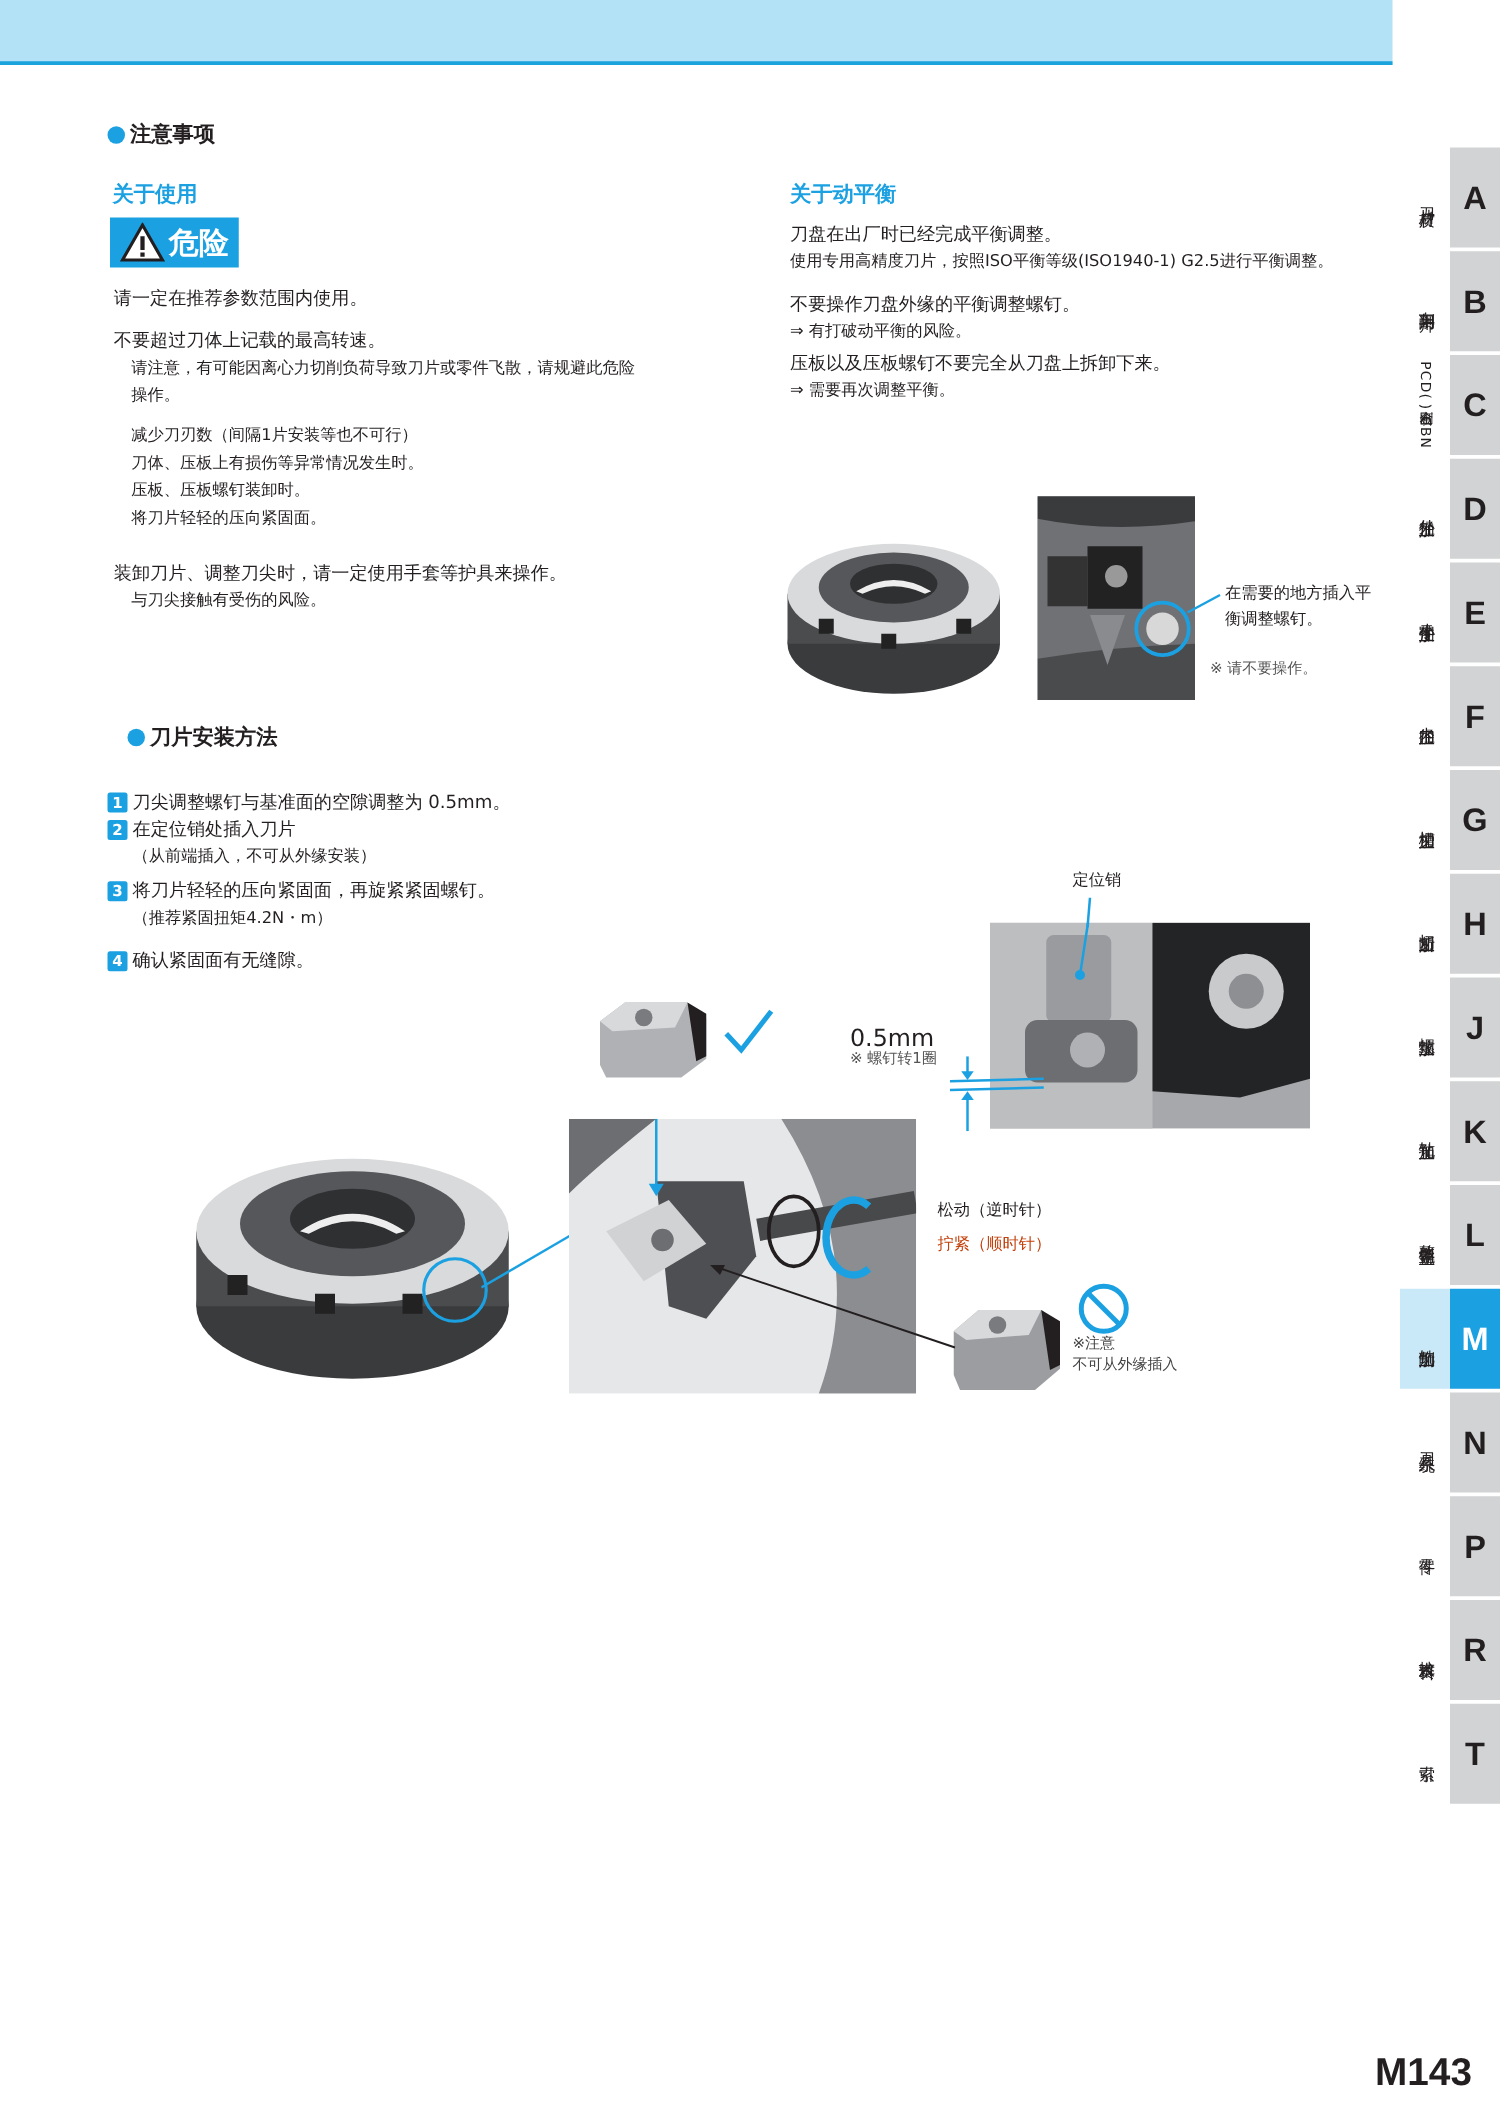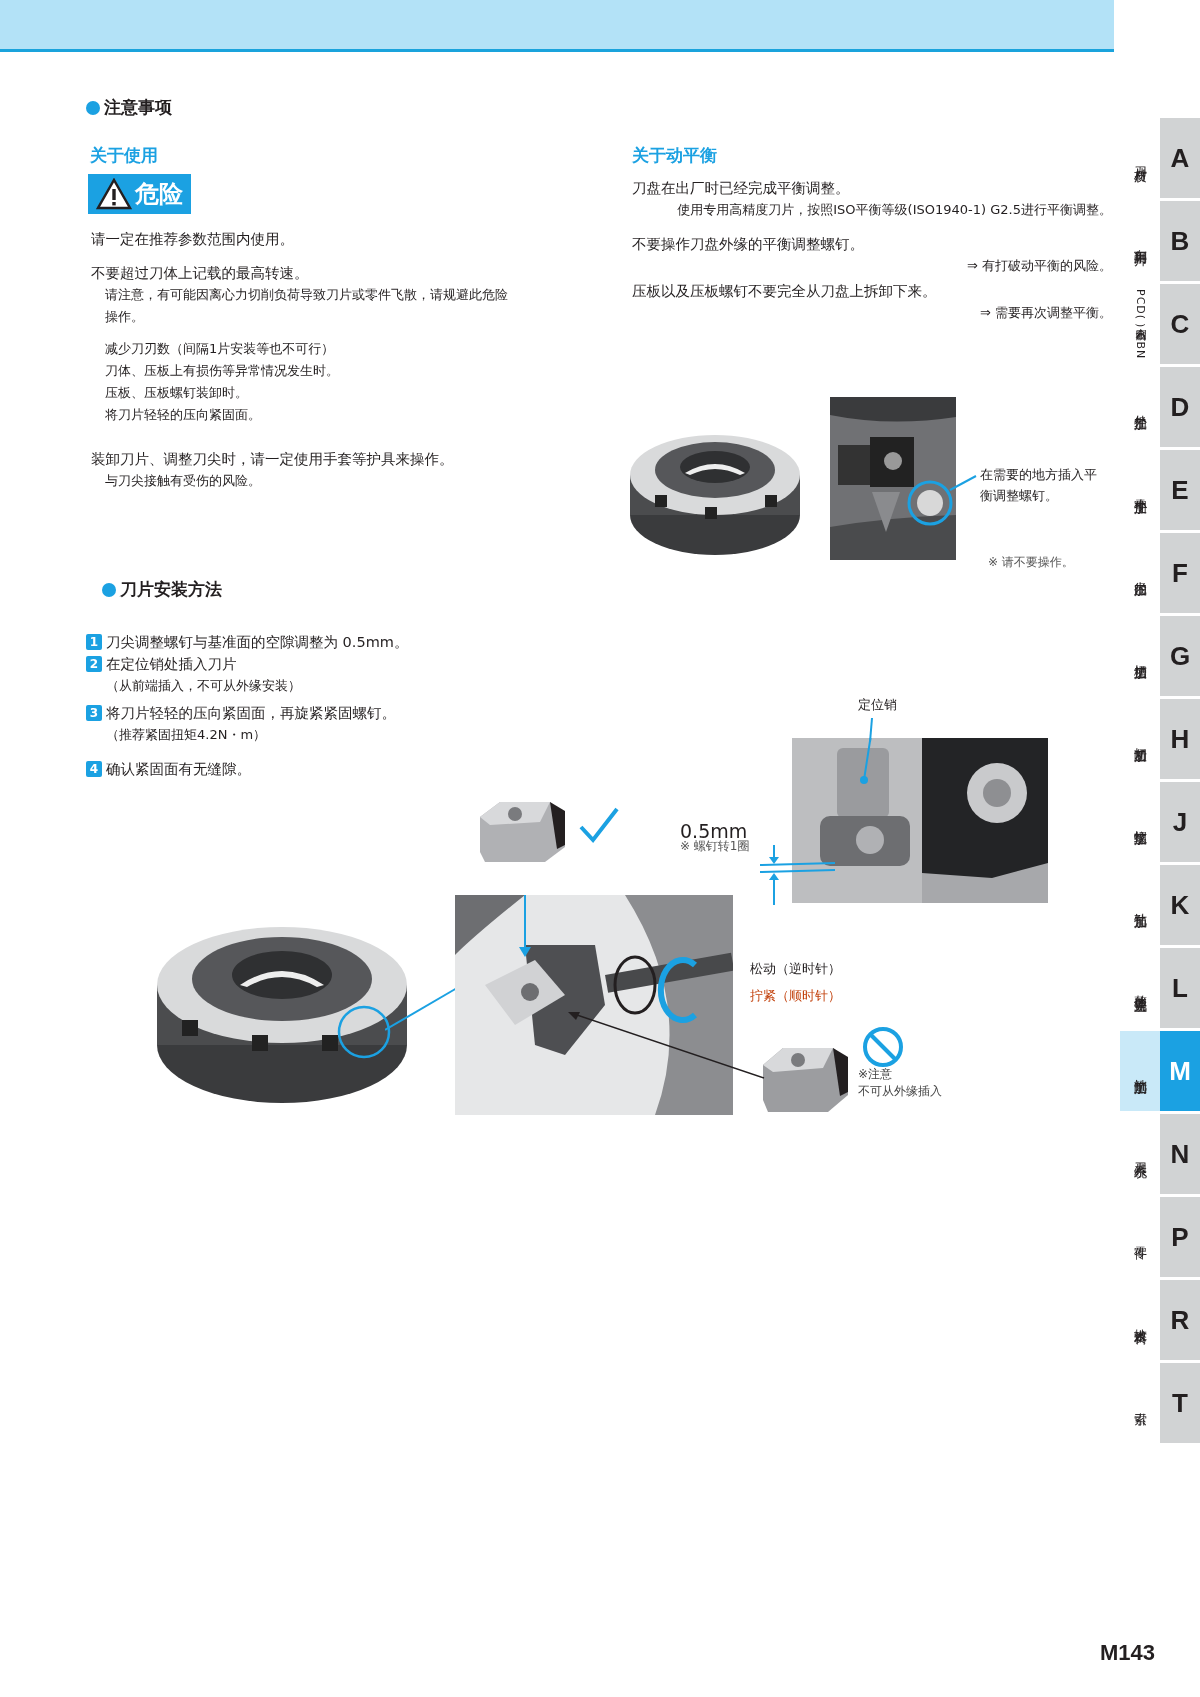--- a/index.html
+++ b/index.html
@@ -11,35 +11,35 @@
   .abs { position: absolute; }
   .sec-title { font-size: 17px; font-weight: bold; display: flex; align-items: center; gap: 4px; }
   .sec-dot { width: 14px; height: 14px; border-radius: 50%; background: #1ba1e2; display: inline-block; }
   .sub-title { color: #1ba1e2; font-size: 17px; font-weight: bold; }
 
   .danger { background: #1ba1e2; color: #fff; display: flex; align-items: center; gap: 3px; padding: 2px 6px; height: 40px; width: 103px; font-size: 24px; font-weight: bold; justify-content: center; }
   .danger svg { width: 36px; height: 32px; }
 
   .p-main { font-size: 14.5px; line-height: 22px; }
   .p-sub { font-size: 13px; line-height: 22px; padding-left: 14px; }
-  .p-right-sub { font-size: 13px; line-height: 22px; text-align: right; }
+  .p-right-sub { font-size: 13px; line-height: 22px; }
 
   .step { display: flex; align-items: center; gap: 4px; font-size: 14.5px; line-height: 22px; }
   .num { width: 16px; height: 16px; background: #1ba1e2; color: #fff; font-weight: bold; font-size: 12px; display: inline-flex; align-items: center; justify-content: center; border-radius: 2px; }
   .step-sub { font-size: 13px; line-height: 22px; padding-left: 20px; }
 
   
   .side { position: absolute; left: 1120px; width: 80px; }
   .tab { position: absolute; left: 0; width: 80px; height: 80px; display: flex; }
   .tab-label { width: 40px; display: flex; justify-content: center; align-items: center; writing-mode: vertical-rl; font-size: 13px; letter-spacing: 1px; color: #231f20; line-height: 14px; }
   .tab-letter { width: 40px; background: #d1d3d4; display: flex; align-items: center; justify-content: center; font-size: 26px; font-weight: bold; color: #231f20; font-family: "Liberation Sans", sans-serif; }
   .tab.active .tab-label { background: #c9e9f8; }
   .tab.active .tab-letter { background: #1ba1e2; color: #fff; }
 
-  .page-num { position: absolute; left: 1100px; top: 1640px; font-size: 22px; font-weight: bold; font-family: "Liberation Sans", sans-serif; }
+  .page-num { position: absolute; left: 1100px; top: 1640px; font-size: 31px; font-weight: bold; font-family: "Liberation Sans", sans-serif; }
 
   .img-box { position: absolute; overflow: hidden; }
   .cap { font-size: 13px; line-height: 21px; }
   .cap-small { font-size: 12px; color: #555; }
   .blue { color: #c2410c; }
 </style>
 </head>
 <body>
 
 <div class="top-band"></div>
@@ -123,21 +123,21 @@
     <circle cx="100" cy="106" r="21" fill="none" stroke="#1ba1e2" stroke-width="3"></circle>
   </svg>
 </div>
 <svg class="abs" style="left:948px; top:470px;" width="30" height="30">
   <line x1="2" y1="20" x2="28" y2="6" stroke="#1ba1e2" stroke-width="2"></line>
 </svg>
 <div class="abs cap" style="left:980px; top:464px; width:130px;">
   <div>在需要的地方插入平</div>
   <div>衡调整螺钉。</div>
 </div>
-<div class="abs cap-small" style="left:988px; top:526px;margin-top:28px;">※ 请不要操作。</div>
+<div class="abs cap-small" style="left:968px; top:526px;">※ 请不要操作。</div>
 
 <div class="abs sec-title" style="left:102px; top:578px;">
   <span class="sec-dot"></span>
   <span>刀片安装方法</span>
 </div>
 
 <div class="abs" style="left:86px; top:631px; width:460px;">
   <div class="step">
     <span class="num">1</span>
     <span>刀尖调整螺钉与基准面的空隙调整为 0.5mm。</span>

